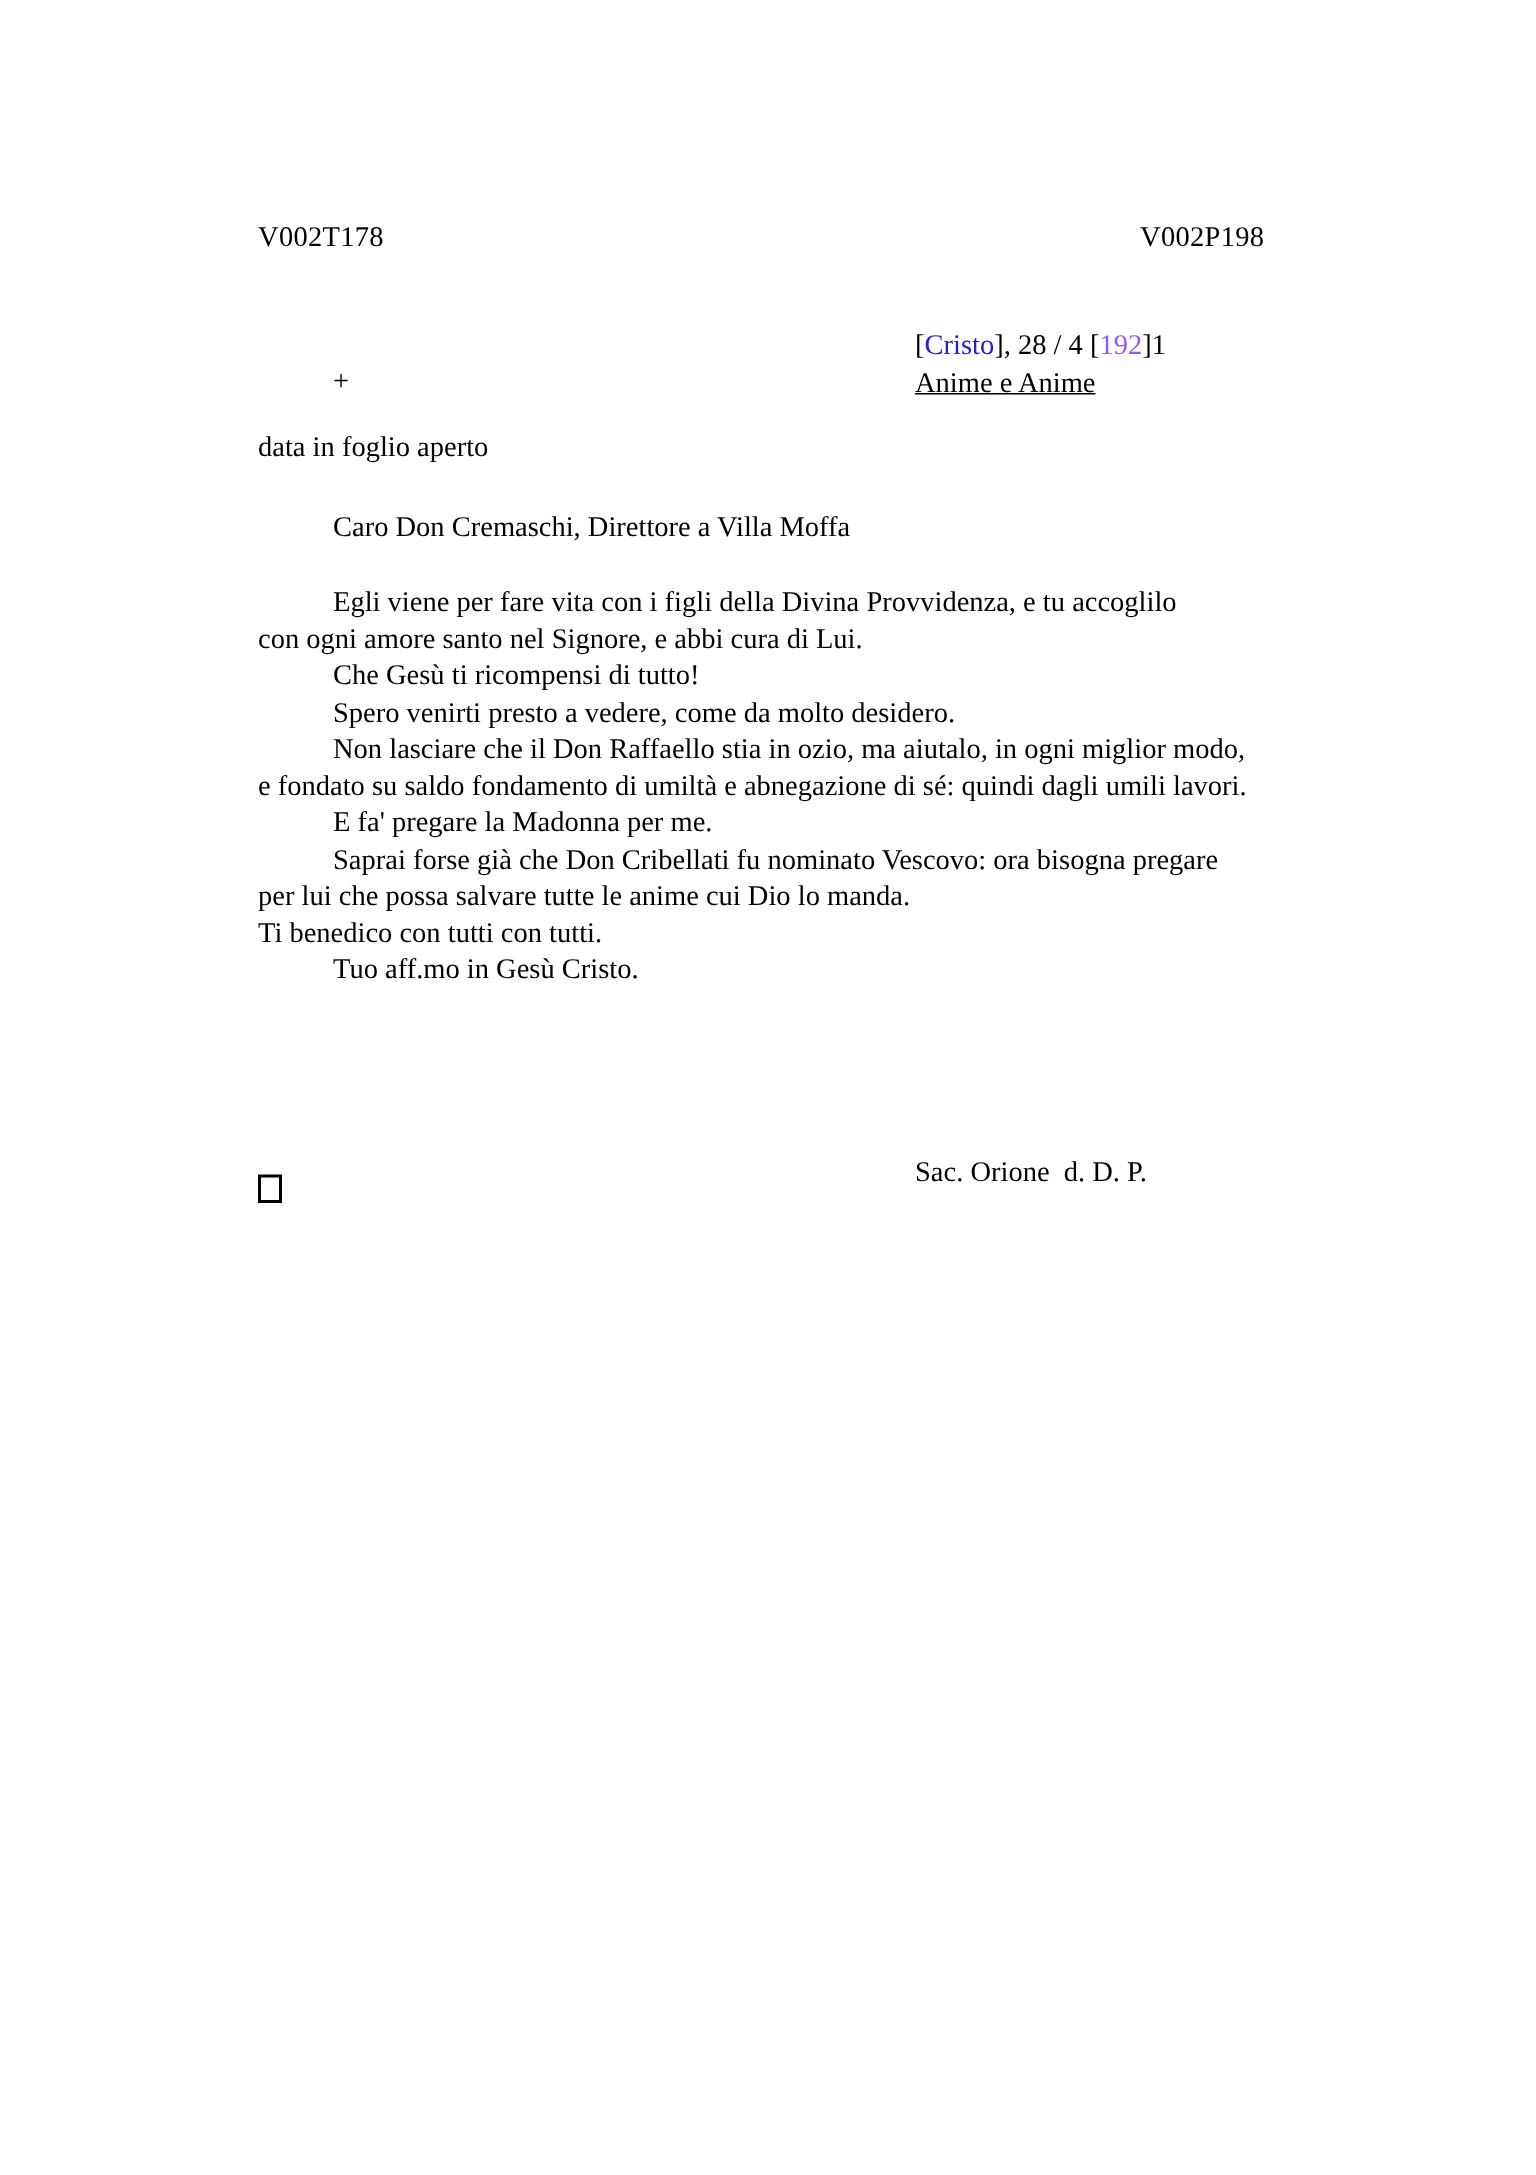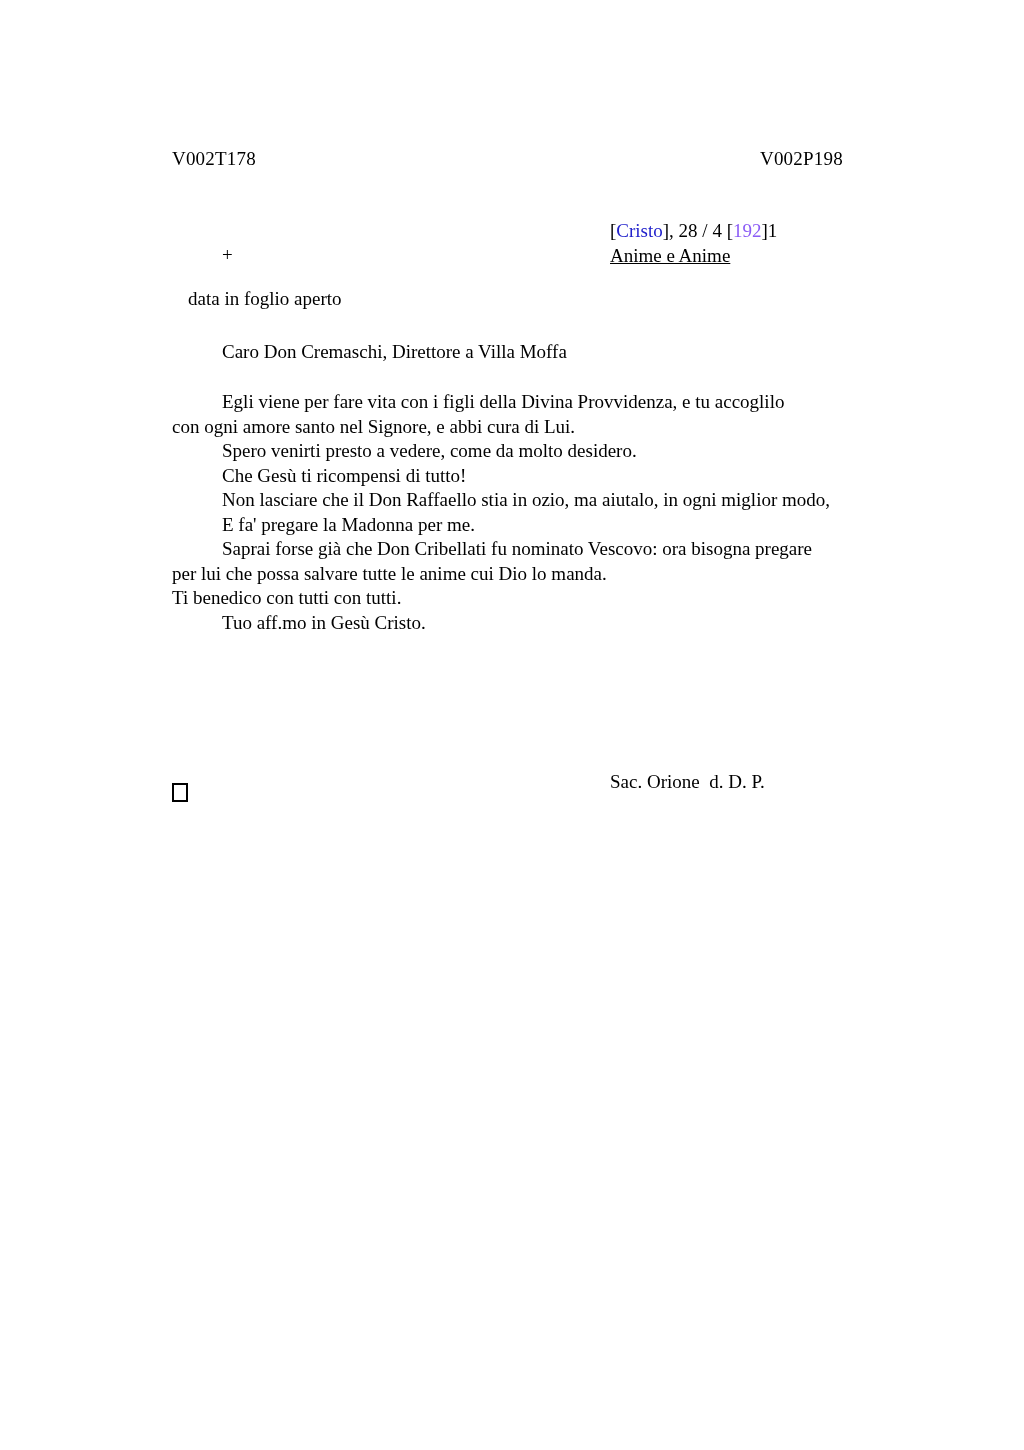--- a/index.html
+++ b/index.html
@@ -40,30 +40,31 @@
 
   <div class="abs header-code" style="left:760px; top:147px;font-family:Liberation Serif, serif;">V002P198</div>
 
   <div class="abs date-block" style="left:610px; top:219px;">
     <div><span class="">[</span><span class="link-word" style="color: rgb(34, 34, 204);">Cristo</span><span class="">], 28 / 4 [</span><span class="link-word" style="color: #8b5cf6;">192</span><span class="">]1</span></div>
     <div class="subject">Anime e Anime</div>
   </div>
 
   <div class="abs" style="left:222px; top:243px;">+</div>
 
-  <div class="abs" style="left:172px; top:287px;margin-left:16px;">data in foglio aperto</div>
+  <div class="abs" style="left:172px; top:287px;">data in foglio aperto</div>
 
   <div class="abs" style="left:222px; top:340px;">Caro Don Cremaschi, Direttore a Villa Moffa</div>
 
   <div class="abs letter-body" style="left:172px; top:390px;">
       <div class="line indent">Egli viene per fare vita con i figli della Divina Provvidenza, e tu accoglilo</div>
       <div class="line">con ogni amore santo nel Signore, e abbi cura di Lui.</div>
+      <div class="line indent">Che Gesù ti ricompensi di tutto!</div>
       <div class="line indent">Spero venirti presto a vedere, come da molto desidero.</div>
-      <div class="line indent">Che Gesù ti ricompensi di tutto!</div>
       <div class="line indent">Non lasciare che il Don Raffaello stia in ozio, ma aiutalo, in ogni miglior modo,</div>
+      <div class="line">e fondato su saldo fondamento di umiltà e abnegazione di sé: quindi dagli umili lavori.</div>
       <div class="line indent">E fa' pregare la Madonna per me.</div>
       <div class="line indent">Saprai forse già che Don Cribellati fu nominato Vescovo: ora bisogna pregare</div>
       <div class="line">per lui che possa salvare tutte le anime cui Dio lo manda.</div>
       <div class="line">Ti benedico con tutti con tutti.</div>
       <div class="line indent">Tuo aff.mo in Gesù Cristo.</div>
     </div>
 
   <div class="abs signature" style="left:610px; top:755px;margin-top:15px;">Sac. Orione  d. D. P.</div>
 
   <div class="abs" style="left:172px; top:783px;">

